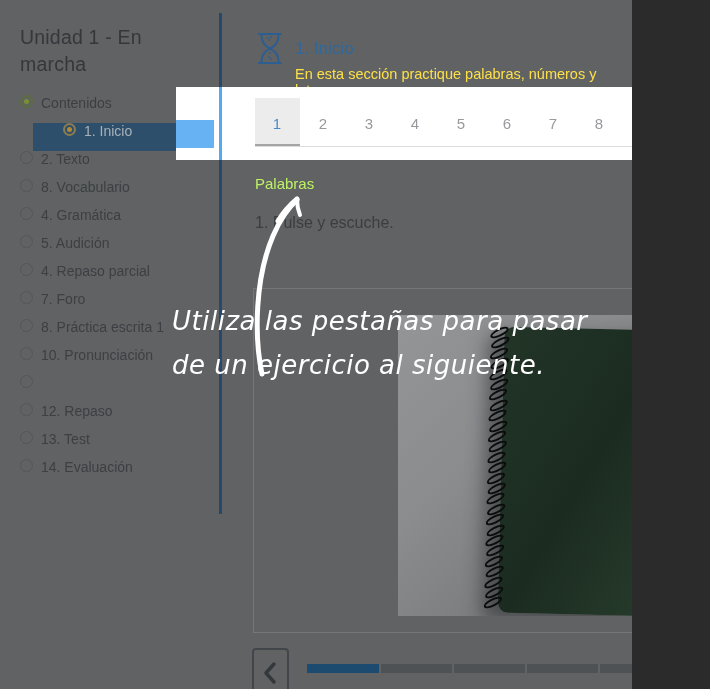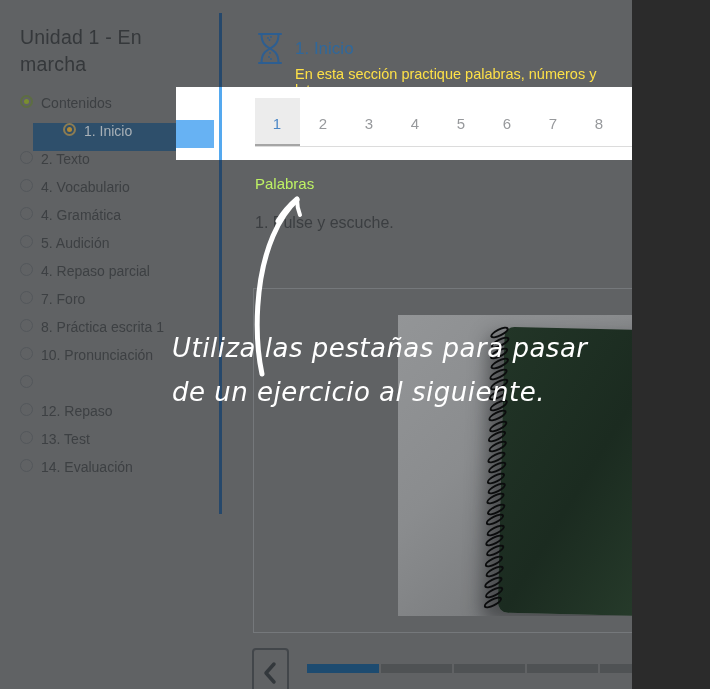--- a/index.html
+++ b/index.html
@@ -88,21 +88,21 @@
     display:flex; align-items:center; justify-content:center; }
   .nb-logo .lp-circle{ width:24px; height:24px; border-radius:50%;
     border:2.5px solid #9fb0a6; display:flex; align-items:center; justify-content:center;
     font-size:11px; font-weight:bold; color:#9fb0a6; letter-spacing:-1px; }
   .nb-brand{ position:absolute; left:143px; top:273px; width:60px;
     font-size:6px; color:#8d9591; letter-spacing:.5px; white-space:nowrap; }
 
   
   .tut-text{ z-index:8; color:var(--tutorial_text);
     font-family:"DejaVu Sans","Liberation Sans",sans-serif;
-    font-style:italic; font-size:26px; letter-spacing:.5px; white-space:nowrap;margin-top:27px; }
+    font-style:italic; font-size:26px; letter-spacing:.5px; white-space:nowrap; }
   .tut-line1{ left:172px; top:306px; }
   .tut-line2{ left:172px; top:350px; }
   .tut-arrow{ left:240px; top:186px; z-index:8; }
 
   
   .prev-btn{ left:252px; top:648px; width:37px; height:50px;
     border:2px solid #42464a; border-radius:4px; box-sizing:border-box; z-index:2; }
   .progress{ left:307px; top:664px; height:9px; display:flex; gap:2px; z-index:2; }
   .seg{ width:71px; height:9px; background:var(--progress_rest); flex:0 0 auto; }
   .seg.active{ width:72px; background:var(--progress_active); }
@@ -125,21 +125,21 @@
           <span class="dot"></span>
         </span>
     <span class="nav-label">1. Inicio</span>
   </div>
       <div class="nav-item">
     <span class="radio"></span>
     <span class="nav-label">2. Texto</span>
   </div>
       <div class="nav-item">
     <span class="radio"></span>
-    <span class="nav-label">4. Vocabulario</span>
+    <span class="nav-label">8. Vocabulario</span>
   </div>
       <div class="nav-item">
     <span class="radio"></span>
     <span class="nav-label">4. Gramática</span>
   </div>
       <div class="nav-item">
     <span class="radio"></span>
     <span class="nav-label">5. Audición</span>
   </div>
       <div class="nav-item">

